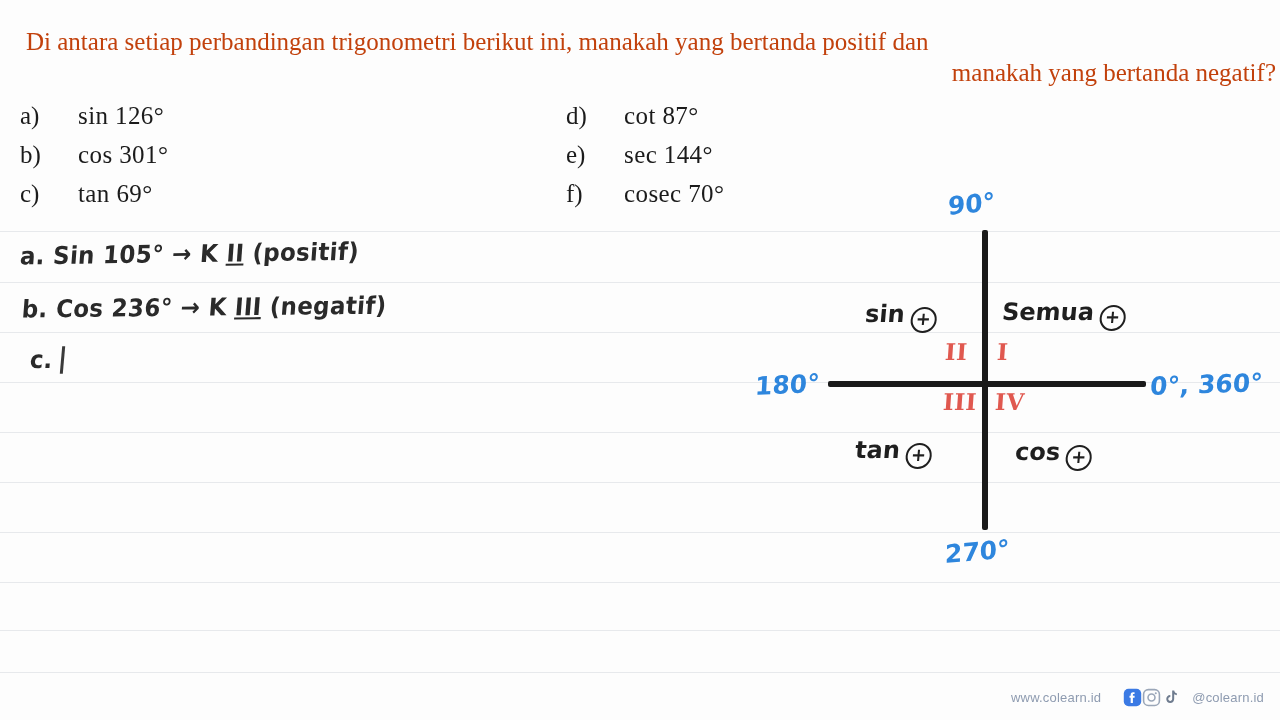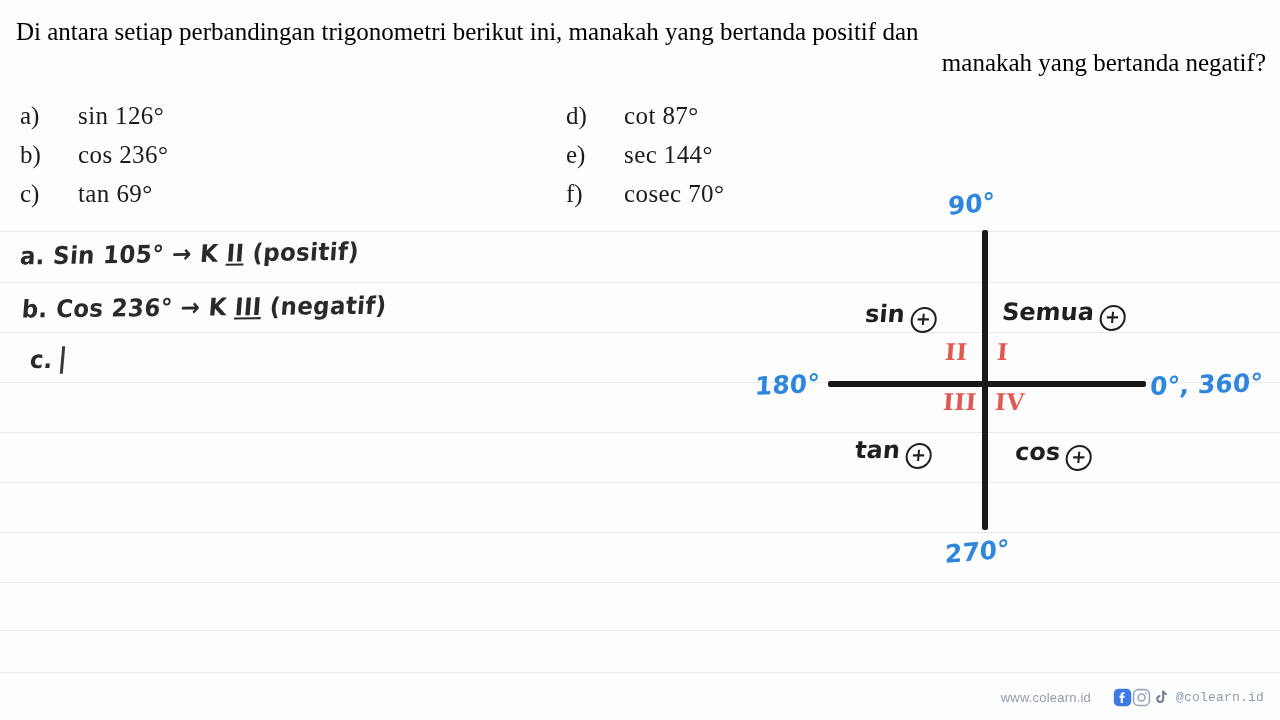--- a/index.html
+++ b/index.html
@@ -35,24 +35,24 @@
   #question-block {
     position: absolute;
     left: 14px;
     top: 14px;
     width: 1252px;
   }
   #question-prompt {
     font-family: "Liberation Serif", serif;
     font-size: 25px;
     line-height: 31px;
-    color: #000000;
+    color: #c2410c;
     text-align: justify;
     text-justify: inter-word;
-    margin: 2px;
+    margin: 12px;
     width: 1250px;
   }
   #question-prompt .lastline {
     display: block;
     text-align: right;
   }
 
   #options {
     position: absolute;
     left: 0;
@@ -241,21 +241,21 @@
     white-space: nowrap;
   }
   #footer-website { margin-right: 22px; letter-spacing: 0.2px; }
   .social-icon {
     display: inline-flex;
     align-items: center;
     justify-content: center;
     width: 19px;
     height: 19px;
   }
-  #footer-handle { margin-left: 6px; letter-spacing: 0.2px; font-family: Liberation Mono, monospace; }
+  #footer-handle { margin-left: 12px; letter-spacing: 0.2px; }
 </style>
 </head>
 <body>
 
 <div id="page">
 
   <div id="rules">
       <div class="rule" style="top: 231px; background: rgb(231, 233, 236);"></div>
       <div class="rule" style="top: 282px; background: rgb(231, 233, 236);"></div>
       <div class="rule" style="top: 332px; background: rgb(231, 233, 236);"></div>
@@ -275,21 +275,21 @@
     </p>
 
     <div id="options">
       <div class="opt-col left">
         <div class="opt-row">
           <span class="opt-letter">a)</span>
           <span class="opt-text">sin 126°</span>
         </div>
         <div class="opt-row">
           <span class="opt-letter">b)</span>
-          <span class="opt-text">cos 236°</span>
+          <span class="opt-text">cos 301°</span>
         </div>
         <div class="opt-row">
           <span class="opt-letter">c)</span>
           <span class="opt-text">tan 69°</span>
         </div>
       </div>
 
       <div class="opt-col right">
         <div class="opt-row">
           <span class="opt-letter">d)</span>

